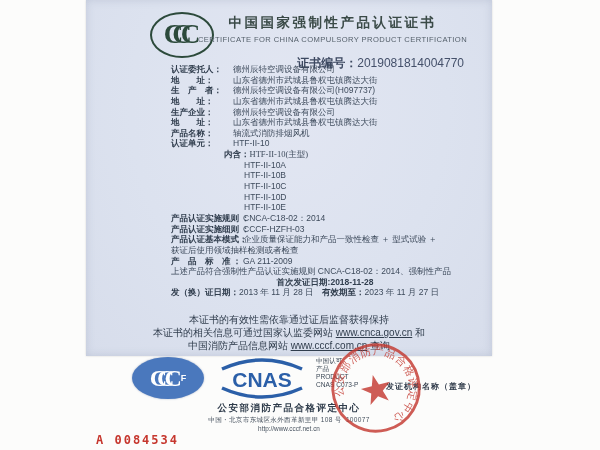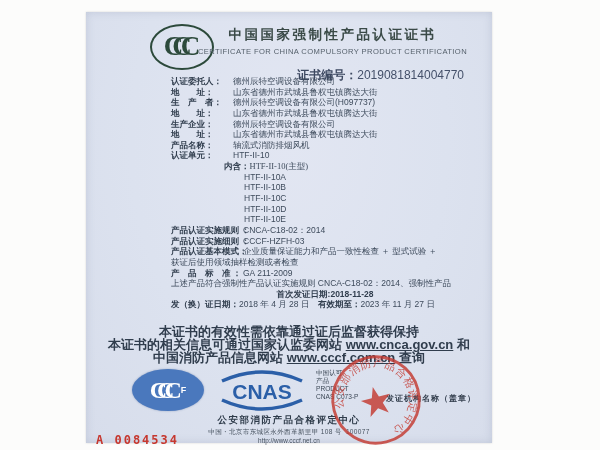--- a/index.html
+++ b/index.html
@@ -3,21 +3,21 @@
 <meta charset="utf-8">
 <style>
   html,body{margin:0;padding:0;}
   body{
     width:600px;height:450px;position:relative;overflow:hidden;
     background:#fcfcfb;
     font-family:"Liberation Sans","DejaVu Sans",sans-serif;
   }
   
   .photo{
-    position:absolute;left:86px;top:12px;width:406px;height:431px;
+    position:absolute;left:86px;top:0;width:406px;height:356px;
     background:radial-gradient(ellipse at 50% 30%, #e2e6f2 0%, #dce2ef 55%, #d7ddeb 100%);
     box-shadow:inset 0 0 8px rgba(120,130,160,.25), 0 0 2px rgba(0,0,0,.15);
     color:#3e4b5c;
   }
   
   .ccc-logo{
     position:absolute;left:64px;top:12px;width:60px;height:42px;
     border:2.5px solid #2c4a3b;border-radius:50%;
     display:flex;align-items:center;justify-content:center;
   }
@@ -46,21 +46,21 @@
   .ln{height:10.65px;line-height:10.65px;white-space:nowrap;margin-left:28px;}
   .lab{display:inline-block;width:62px;font-weight:bold;color:#313e4e;}
   .lab2{display:inline-block;width:72px;font-weight:bold;color:#313e4e;}
   .ind1{padding-left:53px;font-family:Liberation Serif, serif;}
   .ind2{padding-left:73px;}
   .ctr{text-align:center;}
   .bold{font-weight:bold;color:#313e4e;}
   
   .notice{
     position:absolute;left:16px;right:16px;top:313px;text-align:center;
-    font-size:13px;font-weight:bold;color:#303d4d;line-height:13.2px;
+    font-size:10px;font-weight:normal;color:#303d4d;line-height:13.2px;
   }
   .u{text-decoration:underline;}
   
   .cccf-logo{
     position:absolute;left:46px;top:357px;width:72px;height:42px;
     background:#4a78bd;border-radius:50%;display:flex;align-items:center;justify-content:center;
     box-shadow:0 0 2px rgba(40,70,130,.4);
   }
   .cccf-logo .g{
     font-family:"Liberation Serif","DejaVu Serif",serif;font-weight:bold;
@@ -127,21 +127,21 @@
     <div class="ln ind2">HTF-II-10C</div>
     <div class="ln ind2">HTF-II-10D</div>
     <div class="ln ind2">HTF-II-10E</div>
     <div class="ln"><span class="lab2">产品认证实施规则 ：</span><span>CNCA-C18-02：2014</span></div>
     <div class="ln"><span class="lab2">产品认证实施细则 ：</span><span>CCCF-HZFH-03</span></div>
     <div class="ln"><span class="lab2">产品认证基本模式：</span><span>企业质量保证能力和产品一致性检查 ＋ 型式试验 ＋</span></div>
     <div class="ln">获证后使用领域抽样检测或者检查</div>
     <div class="ln"><span class="lab2">产　品　标　准 ：</span><span>GA 211-2009</span></div>
     <div class="ln">上述产品符合强制性产品认证实施规则 CNCA-C18-02：2014、强制性产品</div>
     <div class="ln ctr bold">首次发证日期:2018-11-28</div>
-    <div class="ln"><span class="bold">发（换）证日期：</span><span>2018 年 4 月 28 日</span><span class="bold">　有效期至：</span><span>2023 年 11 月 27 日</span></div>
+    <div class="ln"><span class="bold">发（换）证日期：</span><span>2013 年 11 月 28 日</span><span class="bold">　有效期至：</span><span>2023 年 11 月 27 日</span></div>
   </div>
 
   <div class="notice">
     <div>本证书的有效性需依靠通过证后监督获得保持</div>
     <div><span>本证书的相关信息可通过国家认监委网站 </span><span class="u">www.cnca.gov.cn</span><span> 和</span></div>
     <div><span>中国消防产品信息网站 </span><span class="u">www.cccf.com.cn</span><span> 查询</span></div>
   </div>
 
   <div class="cccf-logo">
     <span class="g">CCC</span>

